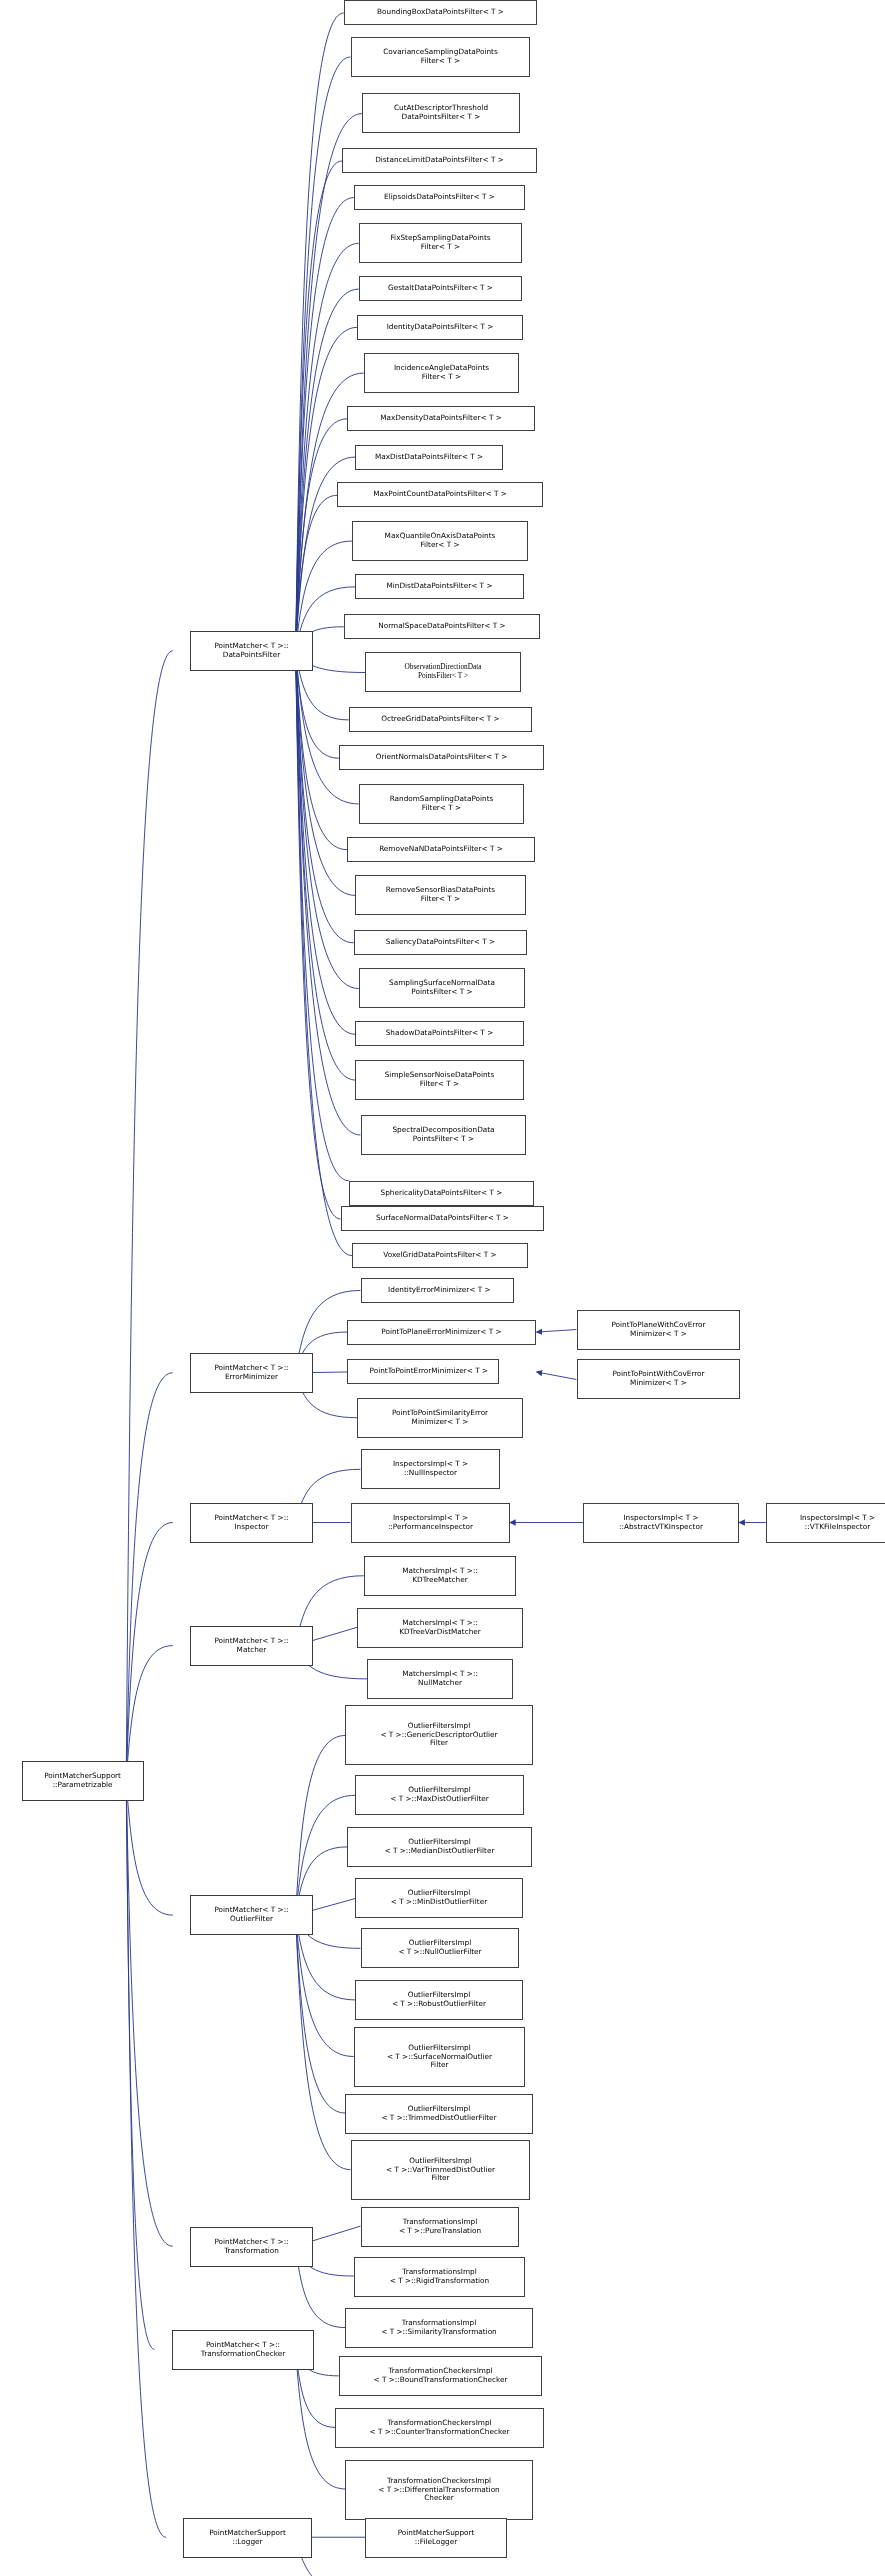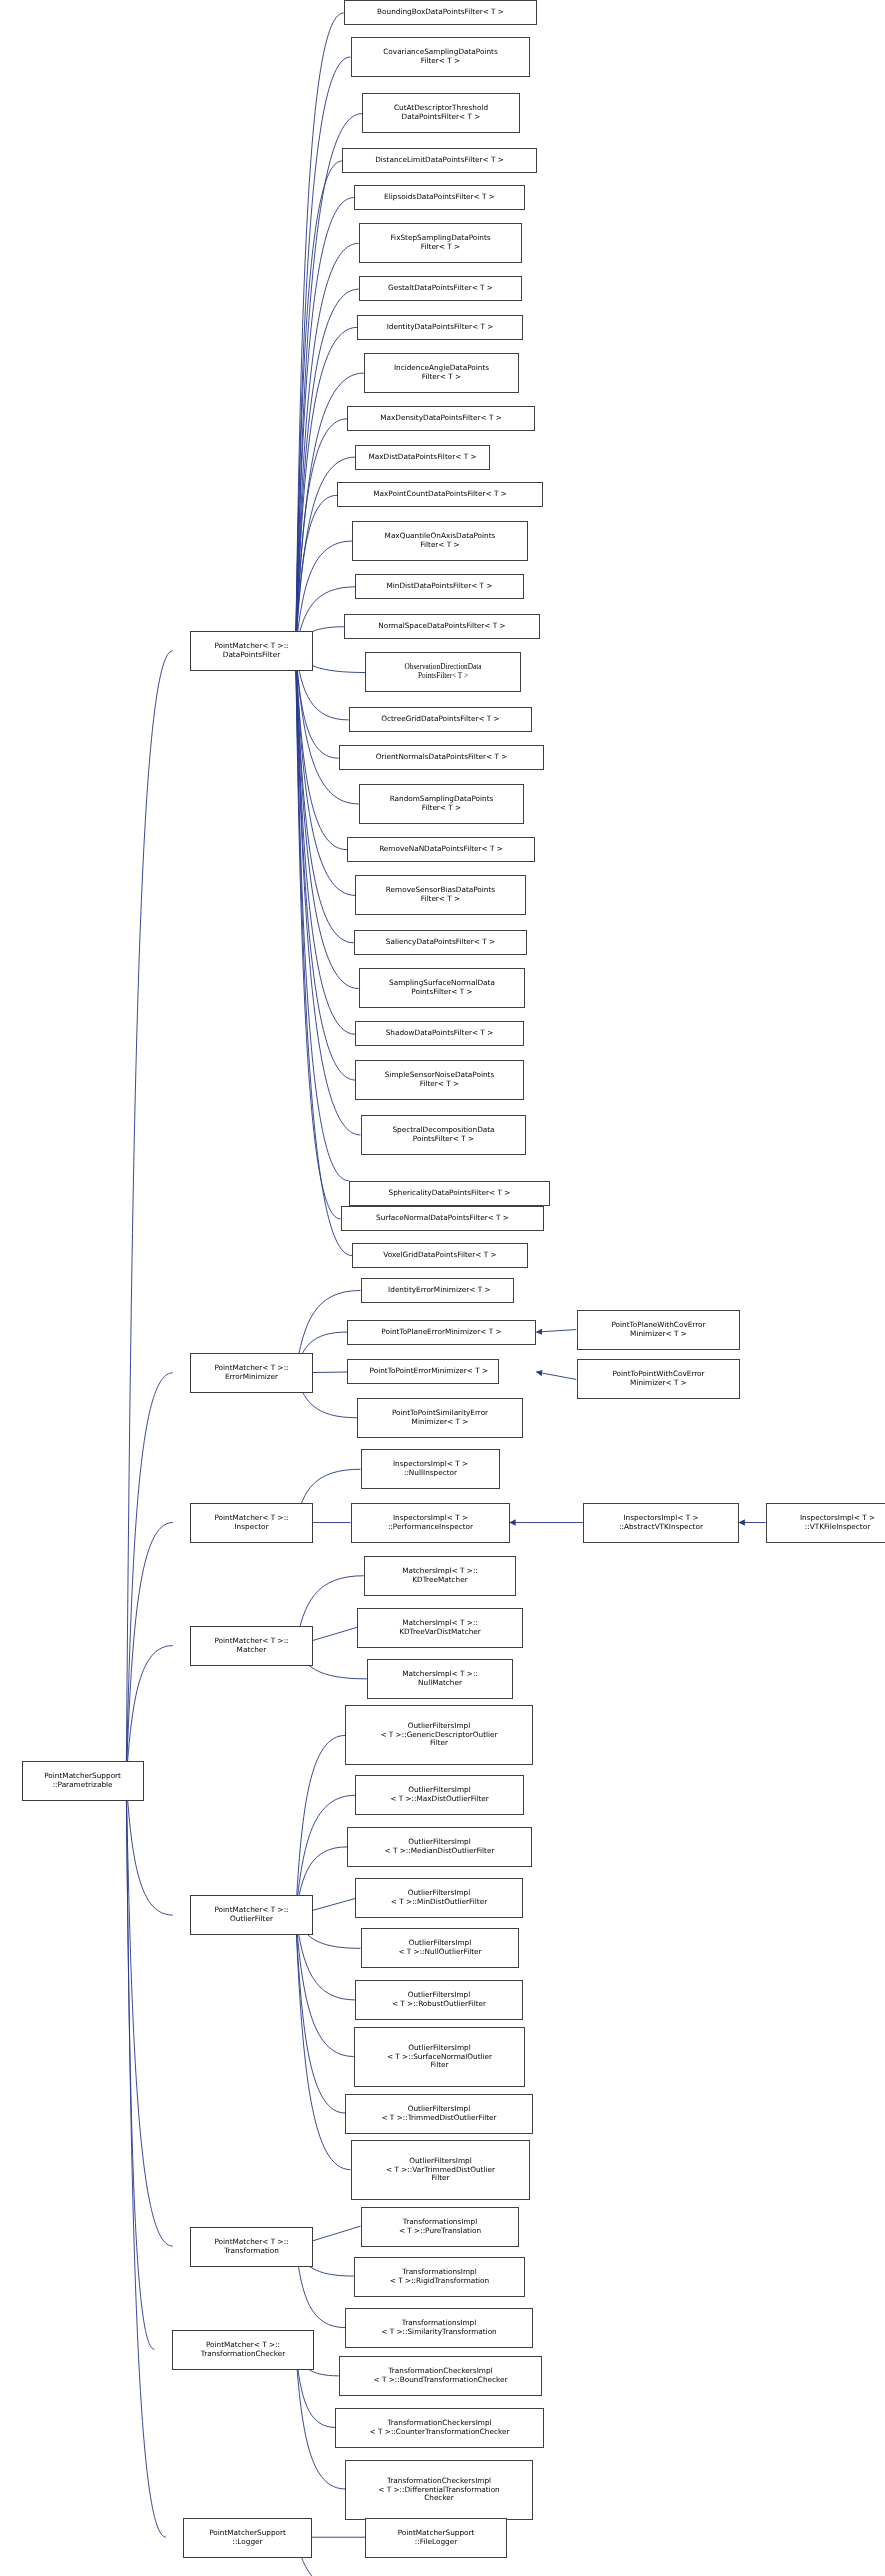--- a/index.html
+++ b/index.html
@@ -149,21 +149,21 @@
 DataPointsFilter&lt; T &gt;</span></div>
       <div class="uml-node" style="left: 342px; top: 148px; width: 195px; height: 24.6px;"><span>DistanceLimitDataPointsFilter&lt; T &gt;</span></div>
       <div class="uml-node" style="left: 354px; top: 185px; width: 171px; height: 24.6px;"><span>ElipsoidsDataPointsFilter&lt; T &gt;</span></div>
       <div class="uml-node" style="left: 359px; top: 223px; width: 163px; height: 40px;"><span>FixStepSamplingDataPoints
 Filter&lt; T &gt;</span></div>
       <div class="uml-node" style="left: 359px; top: 276px; width: 163px; height: 24.6px;"><span>GestaltDataPointsFilter&lt; T &gt;</span></div>
       <div class="uml-node" style="left: 357px; top: 315px; width: 166px; height: 24.6px;"><span>IdentityDataPointsFilter&lt; T &gt;</span></div>
       <div class="uml-node" style="left: 364px; top: 353px; width: 155px; height: 40px;"><span>IncidenceAngleDataPoints
 Filter&lt; T &gt;</span></div>
       <div class="uml-node" style="left: 347px; top: 406px; width: 188px; height: 24.6px;"><span>MaxDensityDataPointsFilter&lt; T &gt;</span></div>
-      <div class="uml-node" style="left: 355px; top: 445px; width: 135px; height: 24.6px;"><span>MaxDistDataPointsFilter&lt; T &gt;</span></div>
+      <div class="uml-node" style="left: 355px; top: 445px; width: 148px; height: 24.6px;"><span>MaxDistDataPointsFilter&lt; T &gt;</span></div>
       <div class="uml-node" style="left: 337px; top: 482px; width: 206px; height: 24.6px;"><span>MaxPointCountDataPointsFilter&lt; T &gt;</span></div>
       <div class="uml-node" style="left: 352px; top: 521px; width: 176px; height: 40px;"><span>MaxQuantileOnAxisDataPoints
 Filter&lt; T &gt;</span></div>
       <div class="uml-node" style="left: 355px; top: 574px; width: 169px; height: 24.6px;"><span>MinDistDataPointsFilter&lt; T &gt;</span></div>
       <div class="uml-node" style="left: 344px; top: 614px; width: 196px; height: 24.6px;"><span>NormalSpaceDataPointsFilter&lt; T &gt;</span></div>
       <div class="uml-node" style="left: 365px; top: 652px; width: 156px; height: 40px; font-family: Liberation Serif, serif;"><span>ObservationDirectionData
 PointsFilter&lt; T &gt;</span></div>
       <div class="uml-node" style="left: 349px; top: 707px; width: 183px; height: 24.6px;"><span>OctreeGridDataPointsFilter&lt; T &gt;</span></div>
       <div class="uml-node" style="left: 339px; top: 745px; width: 205px; height: 24.6px;"><span>OrientNormalsDataPointsFilter&lt; T &gt;</span></div>
       <div class="uml-node" style="left: 359px; top: 784px; width: 165px; height: 40px;"><span>RandomSamplingDataPoints
@@ -172,21 +172,21 @@
       <div class="uml-node" style="left: 355px; top: 875px; width: 171px; height: 40px;"><span>RemoveSensorBiasDataPoints
 Filter&lt; T &gt;</span></div>
       <div class="uml-node" style="left: 354px; top: 930px; width: 173px; height: 24.6px;"><span>SaliencyDataPointsFilter&lt; T &gt;</span></div>
       <div class="uml-node" style="left: 359px; top: 968px; width: 166px; height: 40px;"><span>SamplingSurfaceNormalData
 PointsFilter&lt; T &gt;</span></div>
       <div class="uml-node" style="left: 355px; top: 1021px; width: 169px; height: 24.6px;"><span>ShadowDataPointsFilter&lt; T &gt;</span></div>
       <div class="uml-node" style="left: 355px; top: 1060px; width: 169px; height: 40px; justify-content: center;"><span>SimpleSensorNoiseDataPoints
 Filter&lt; T &gt;</span></div>
       <div class="uml-node" style="left: 361px; top: 1115px; width: 165px; height: 40px;"><span>SpectralDecompositionData
 PointsFilter&lt; T &gt;</span></div>
-      <div class="uml-node" style="left: 349px; top: 1181px; width: 201px; height: 24.6px;"><span>SphericalityDataPointsFilter&lt; T &gt;</span></div>
+      <div class="uml-node" style="left: 349px; top: 1181px; width: 185px; height: 24.6px;"><span>SphericalityDataPointsFilter&lt; T &gt;</span></div>
       <div class="uml-node" style="left: 341px; top: 1206px; width: 203px; height: 24.6px;"><span>SurfaceNormalDataPointsFilter&lt; T &gt;</span></div>
       <div class="uml-node" style="left: 352px; top: 1243px; width: 176px; height: 24.6px;"><span>VoxelGridDataPointsFilter&lt; T &gt;</span></div>
       <div class="uml-node" style="left: 361px; top: 1278px; width: 153px; height: 24.6px; padding-left: 6px;"><span>IdentityErrorMinimizer&lt; T &gt;</span></div>
       <div class="uml-node" style="left: 347px; top: 1320px; width: 189px; height: 24.6px;"><span>PointToPlaneErrorMinimizer&lt; T &gt;</span></div>
       <div class="uml-node" style="left: 347px; top: 1359px; width: 152px; height: 24.6px; padding-left: 14px;"><span>PointToPointErrorMinimizer&lt; T &gt;</span></div>
       <div class="uml-node" style="left: 357px; top: 1398px; width: 166px; height: 40px;"><span>PointToPointSimilarityError
 Minimizer&lt; T &gt;</span></div>
       <div class="uml-node" style="left: 577px; top: 1310px; width: 163px; height: 40px;"><span>PointToPlaneWithCovError
 Minimizer&lt; T &gt;</span></div>
       <div class="uml-node" style="left: 577px; top: 1359px; width: 163px; height: 40px;"><span>PointToPointWithCovError

